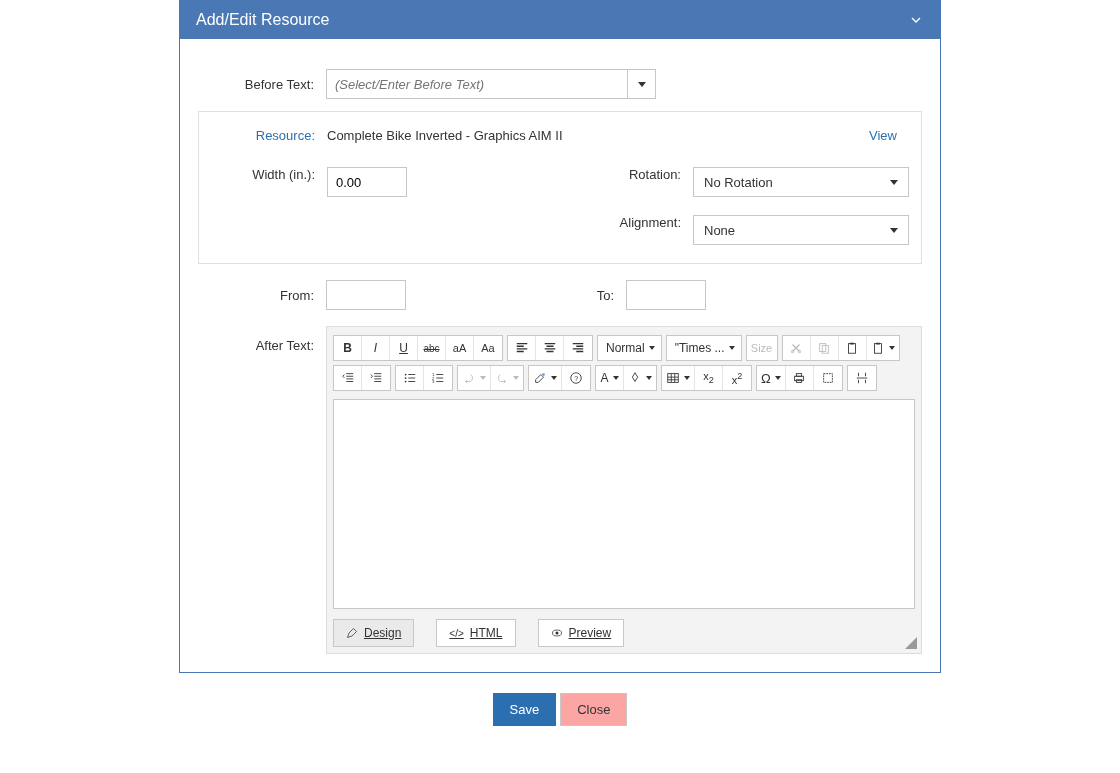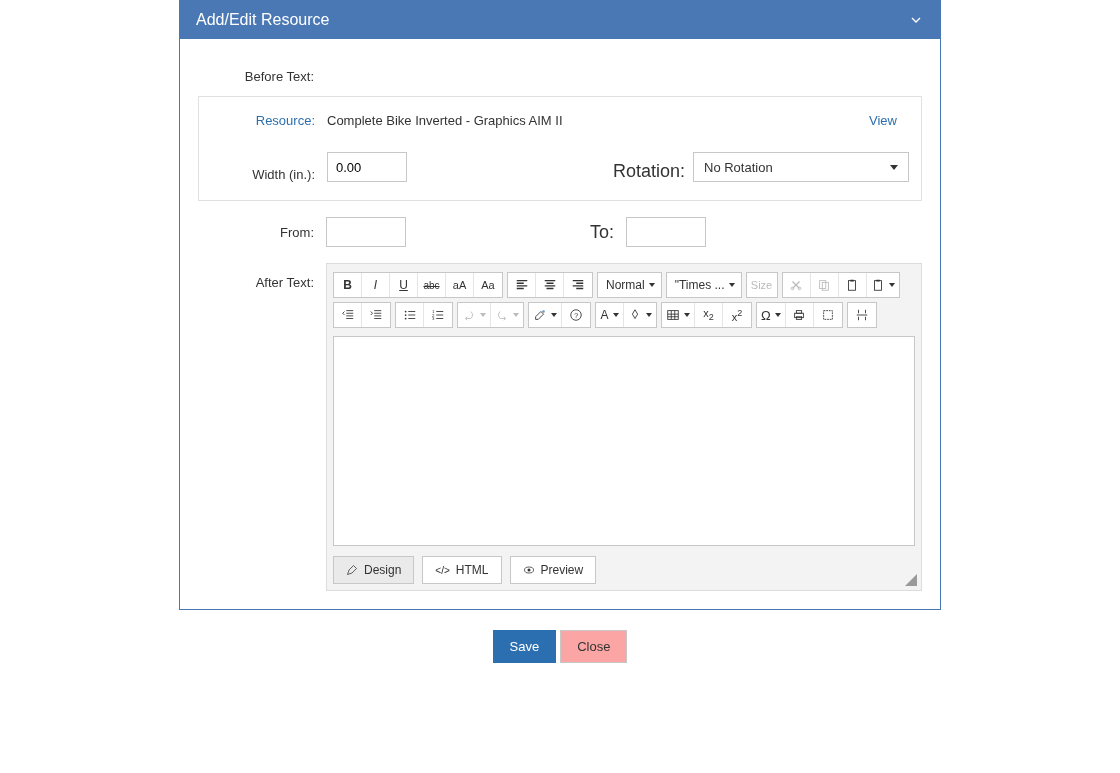--- a/index.html
+++ b/index.html
@@ -76,41 +76,41 @@
   .resource-panel .row { margin-bottom: 0; }
   .view-link {
     color: #2c6fb1;
     text-decoration: none;
     position: absolute;
     right: 24px;
     top: 16px;
     font-size: 13px;
   }
   .res-name { font-size: 13px; color: #333; }
-  .sub-row { display:flex; align-items:flex-end; margin-top: 24px; }
+  .sub-row { display:flex; align-items:flex-start; margin-top: 24px; }
   .input-small {
     border: 1px solid #c7c7c7;
     height: 30px;
     padding: 4px 8px;
     font-size: 13px;
     width: 80px;
   }
   .select-box {
     border: 1px solid #c7c7c7;
     height: 30px;
     width: 216px;
     display: flex;
     align-items: center;
     justify-content: space-between;
     padding: 0 10px;
   }
   .inner-label {
     text-align: right;
     padding-right: 12px;
-    font-size: 18px;
+    font-size: 13px;
     color: #333;
     display:inline-block;
   }
   .afters-row { display:flex; margin-top:16px; margin-left:0; }
   .editor-wrap {
     flex: 1;
     border: 1px solid #dcdcdc;
     background: #f3f3f3;
     position: relative;
   }
@@ -153,22 +153,23 @@
   .tbtn-wide { min-width: 62px; font-size: 12px; justify-content: space-between; padding: 0 6px 0 8px; }
   .editor-area {
     background: #fff;
     margin: 6px;
     height: 210px;
     border: 1px solid #c7c7c7;
   }
   .editor-tabs {
     padding: 4px 6px 6px 6px;
     display: flex;
-    gap: 8px;
+    gap: 22px;
     align-items: flex-end;
+    text-decoration: underline;
   }
   .etab {
     border: 1px solid #c7c7c7;
     background: #fff;
     height: 28px;
     padding: 0 12px;
     display: flex;
     align-items: center;
     gap: 6px;
     font-size: 12px;
@@ -218,40 +219,56 @@
       <svg viewBox="0 0 24 24">
           <path d="M6 9l6 6 6-6" stroke="#fff" stroke-width="2" fill="none"></path>
         </svg>
     </span>
   </div>
 
   <div class="modal-body">
 
     <div class="row">
       <div class="label">Before Text:</div>
+      <div class="combo">
+        <input type="text" placeholder="(Select/Enter Before Text)" style="">
+        <div class="combo-arrow">
+            <div class="tri-down"></div>
+          </div>
+      </div>
     </div>
 
     <div class="resource-panel">
       <a class="view-link" href="#">View</a>
       <div class="row">
         <div class="label link">Resource:</div>
         <div class="res-name">Complete Bike Inverted - Graphics AIM II</div>
       </div>
 
       <div class="sub-row">
         <div class="label">Width (in.):</div>
         <input class="input-small" type="text" value="0.00" style="">
         <div style="flex:1"></div>
         <span class="inner-label" style="width:80px;">Rotation:</span>
         <div class="select-box">
           <span>No Rotation</span>
           <div class="tri-down"></div>
         </div>
       </div>
 
+      <div class="sub-row" style="margin-top:18px;">
+        <div class="label"></div>
+        <div style="width:94px;"></div>
+        <div style="flex:1"></div>
+        <span class="inner-label" style="width:80px;">Alignment:</span>
+        <div class="select-box">
+          <span>None</span>
+          <div class="tri-down"></div>
+        </div>
+      </div>
     </div>
 
     <div class="row" style="margin-top:16px;">
       <div class="label">From:</div>
       <input class="input-small" type="text" value="" style="">
       <div style="flex:1"></div>
       <span class="inner-label" style="width:40px; margin-left:100px;">To:</span>
       <input class="input-small" type="text" value="" style="">
       <div style="width:216px;"></div>
     </div>

